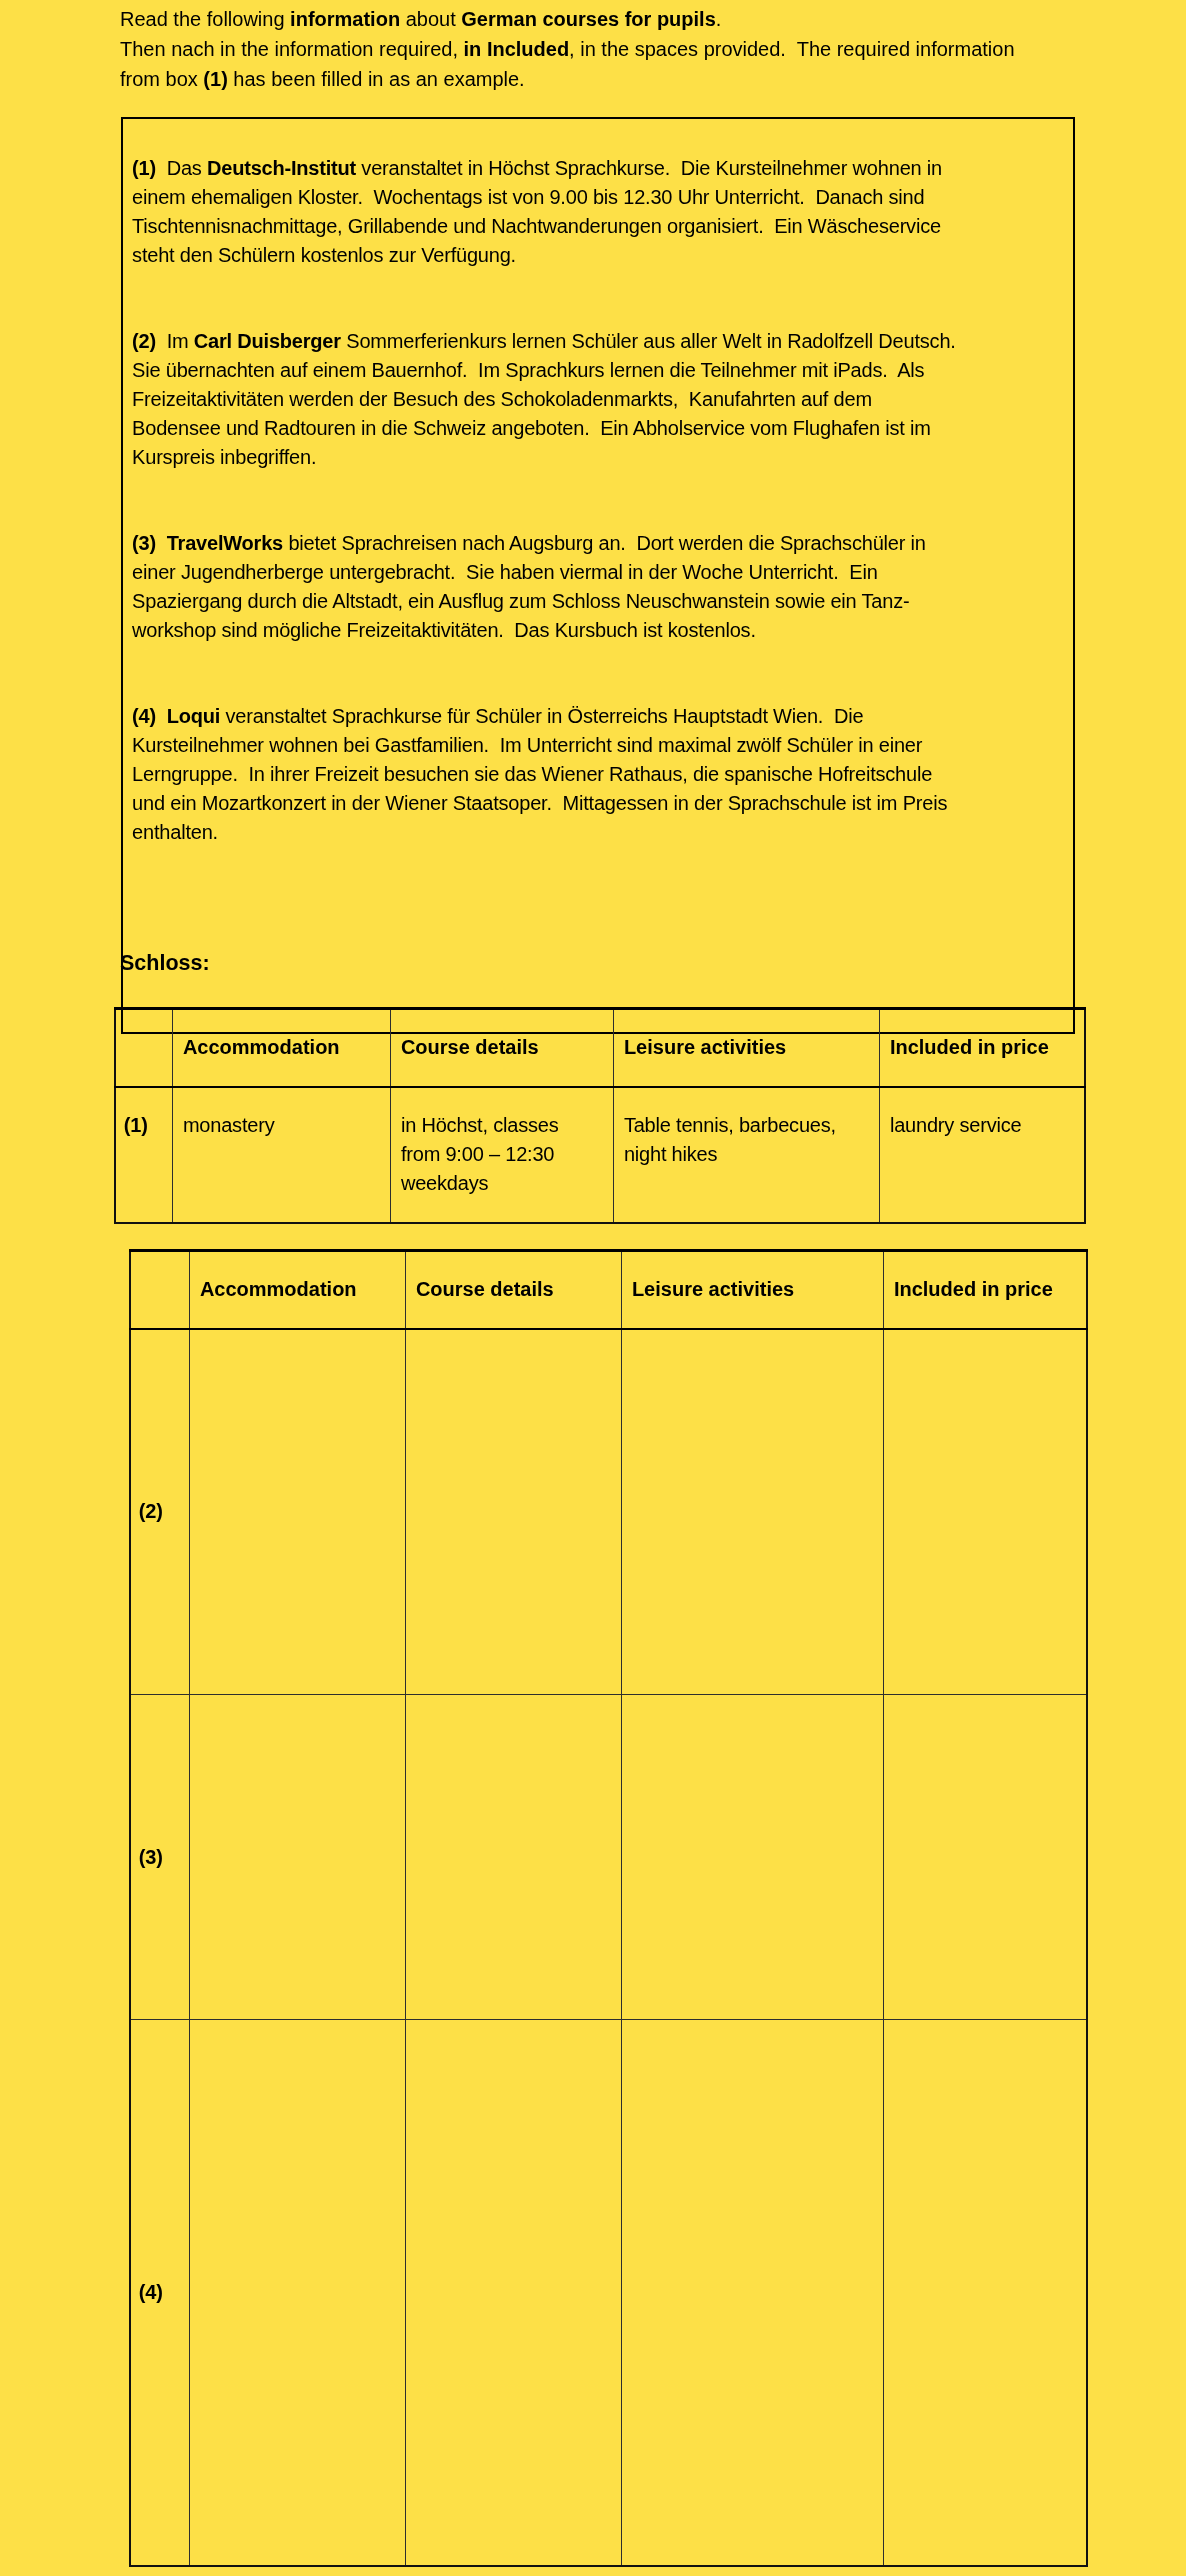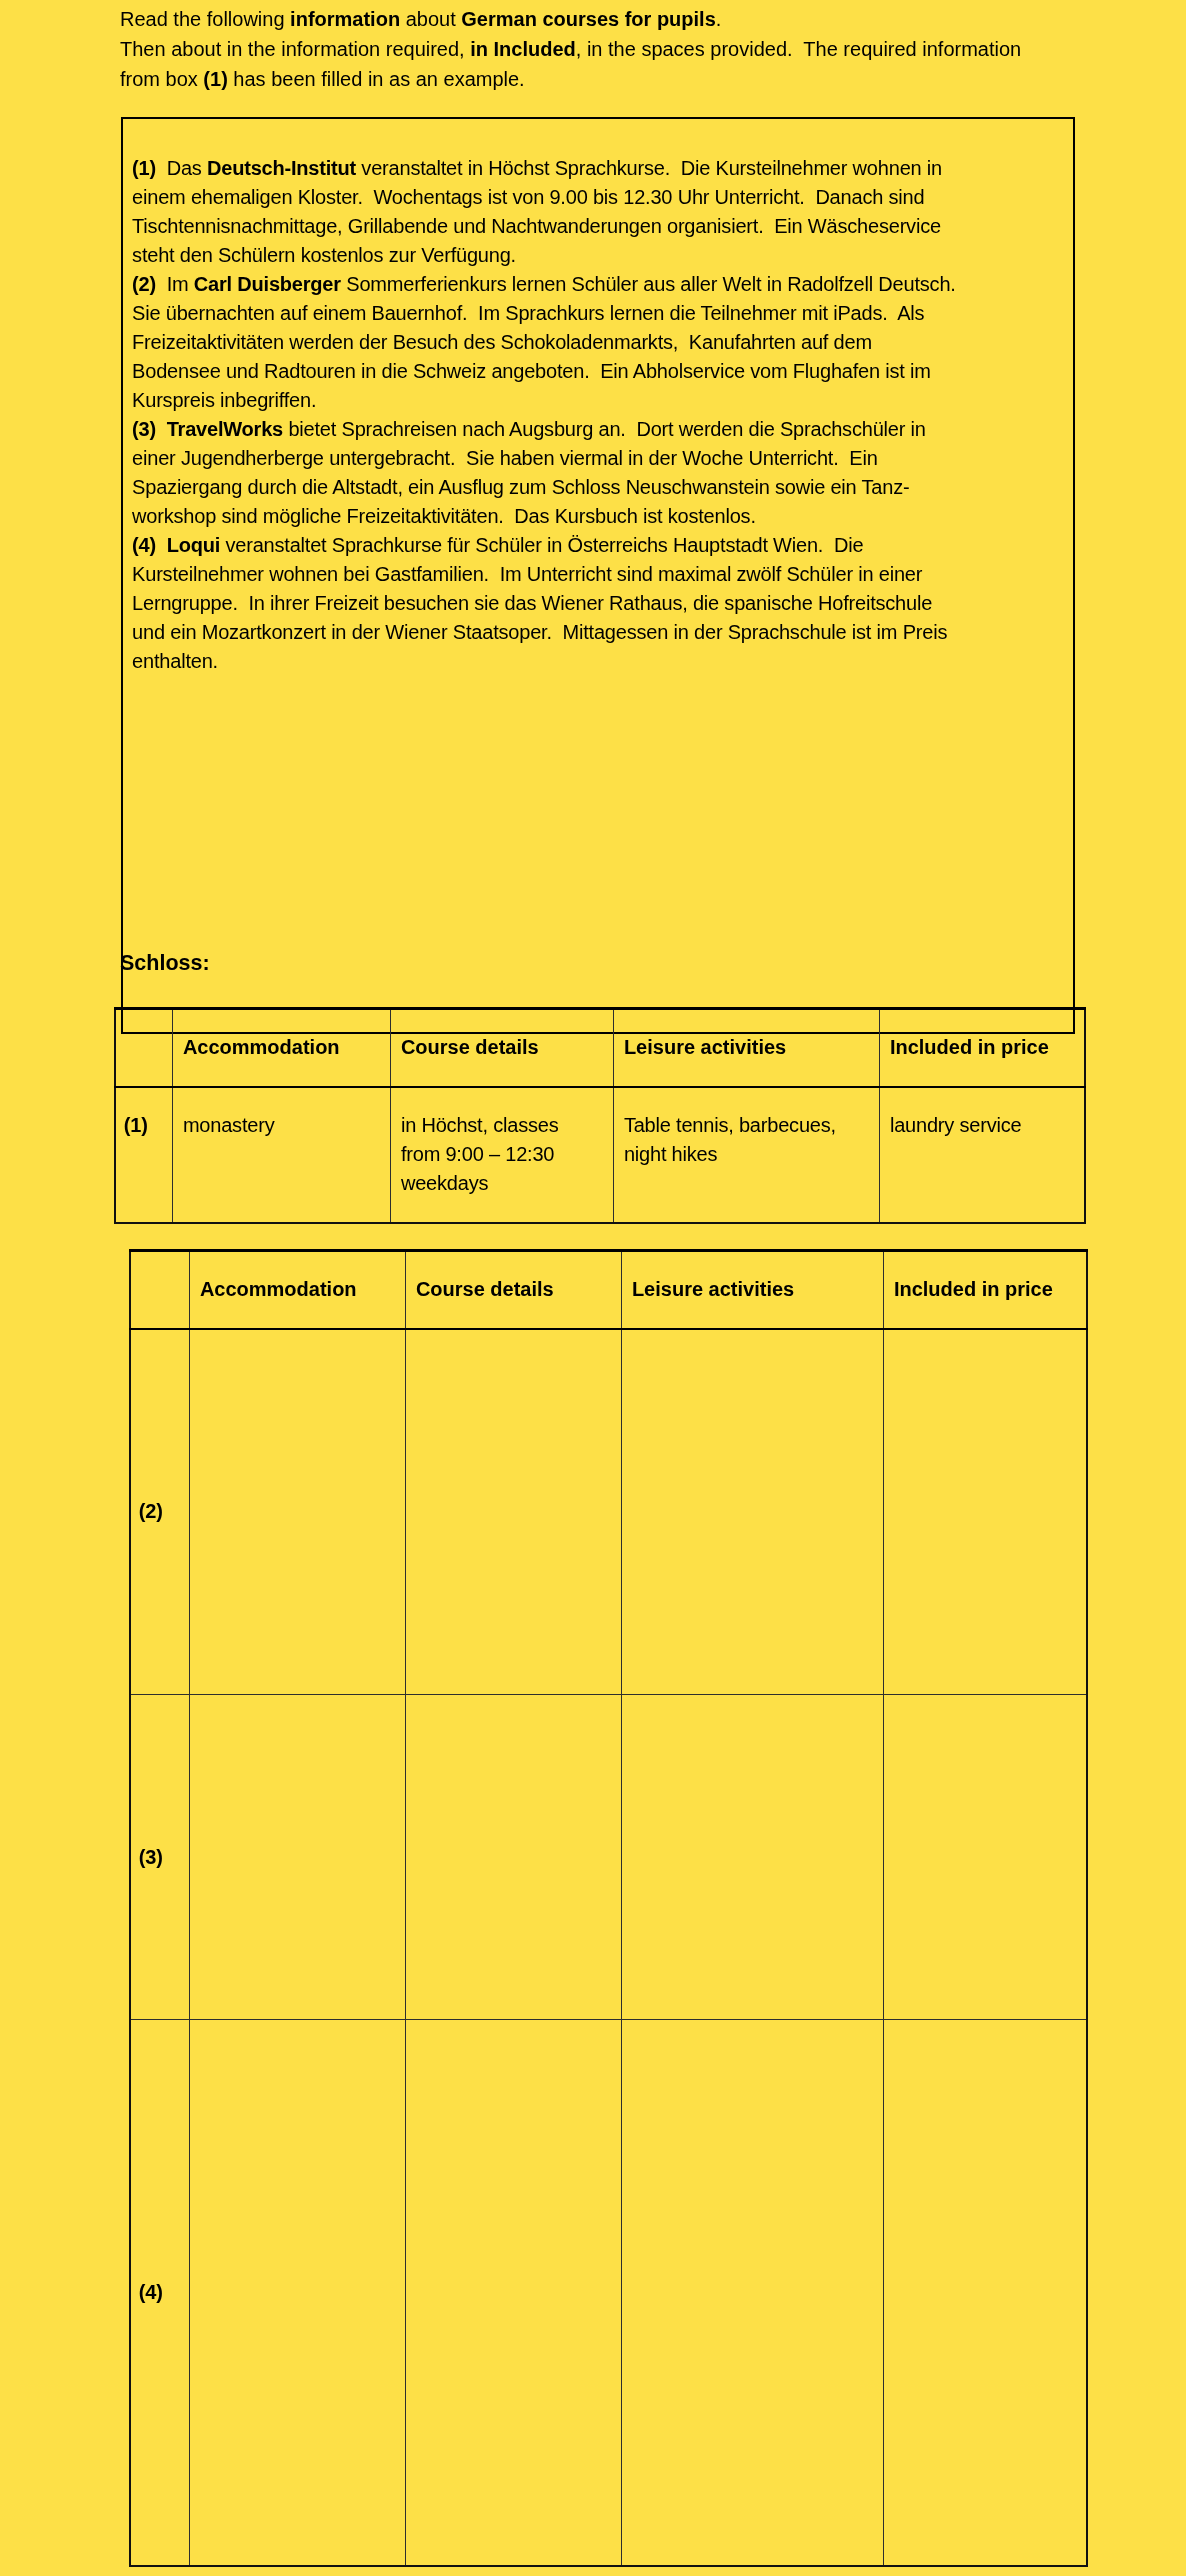--- a/index.html
+++ b/index.html
@@ -8,21 +8,21 @@
     font-family:"Liberation Sans", sans-serif; color:#000;
   }
   .instructions { position:absolute; left:120px; top:3.9px; width:1070px; }
   .iline { font-size:20px; line-height:30px; white-space:pre-wrap; }
   .info-box {
     position:absolute; left:121px; top:117px; width:954px; height:917px;
     box-sizing:border-box; border:2px solid #000; border-top-width:2.6px;
     padding:35px 19.6px 0 9.1px;
   }
   .box-par { font-size:20px; line-height:29px; white-space:pre-wrap; letter-spacing:-0.2px; }
-  .box-par + .box-par { }
+  .box-par + .box-par { margin-top:57px; }
   .example-label { position:absolute; left:120px; top:948px; font-size:21.5px; font-weight:bold; line-height:30px; }
   table.tbl {
     position:absolute; border-collapse:collapse; table-layout:fixed;
     border:2px solid #111; border-top:3.3px solid #000;
   }
   .tbl th, .tbl td { border:1.3px solid #2e2e2e; font-size:20px; overflow:hidden;margin-left:19px; }
   .tbl th {
     border-bottom:2.6px solid #000; font-weight:bold; text-align:left;
     vertical-align:middle; padding:0 5.2px 0 10.4px;
   }
@@ -38,21 +38,21 @@
   .answer-table .r3 { height:325px; }
   .answer-table .r4 { height:546px; }
 </style>
 </head>
 <body>
 
 <div class="page">
 
   <div class="instructions">
     <div class="iline"><span>Read the following </span><b>information</b><span> about </span><b>German courses for pupils</b><span>.</span></div>
-    <div class="iline"><span>Then about in the information required, </span><b>in Included</b><span>, in the spaces provided.  The required information</span></div>
+    <div class="iline"><span>Then nach in the information required, </span><b>in Included</b><span>, in the spaces provided.  The required information</span></div>
     <div class="iline"><span>from box </span><b>(1)</b><span> has been filled in as an example.</span></div>
   </div>
 
   <div class="info-box">
     <div class="box-par"><div><b>(1)</b><span>  Das </span><b>Deutsch-Institut</b><span> veranstaltet in Höchst Sprachkurse.  Die Kursteilnehmer wohnen in</span></div><div><span>einem ehemaligen Kloster.  Wochentags ist von 9.00 bis 12.30 Uhr Unterricht.  Danach sind</span></div><div><span>Tischtennisnachmittage, Grillabende und Nachtwanderungen organisiert.  Ein Wäscheservice</span></div><div><span>steht den Schülern kostenlos zur Verfügung.</span></div></div>
     <div class="box-par"><div><b>(2)</b><span>  Im </span><b>Carl Duisberger</b><span> Sommerferienkurs lernen Schüler aus aller Welt in Radolfzell Deutsch.</span></div><div><span>Sie übernachten auf einem Bauernhof.  Im Sprachkurs lernen die Teilnehmer mit iPads.  Als</span></div><div><span>Freizeitaktivitäten werden der Besuch des Schokoladenmarkts,  Kanufahrten auf dem</span></div><div><span>Bodensee und Radtouren in die Schweiz angeboten.  Ein Abholservice vom Flughafen ist im</span></div><div><span>Kurspreis inbegriffen.</span></div></div>
     <div class="box-par"><div><b>(3)</b><span>  </span><b>TravelWorks</b><span> bietet Sprachreisen nach Augsburg an.  Dort werden die Sprachschüler in</span></div><div><span>einer Jugendherberge untergebracht.  Sie haben viermal in der Woche Unterricht.  Ein</span></div><div><span>Spaziergang durch die Altstadt, ein Ausflug zum Schloss Neuschwanstein sowie ein Tanz-</span></div><div><span>workshop sind mögliche Freizeitaktivitäten.  Das Kursbuch ist kostenlos.</span></div></div>
     <div class="box-par"><div><b>(4)</b><span>  </span><b>Loqui</b><span> veranstaltet Sprachkurse für Schüler in Österreichs Hauptstadt Wien.  Die</span></div><div><span>Kursteilnehmer wohnen bei Gastfamilien.  Im Unterricht sind maximal zwölf Schüler in einer</span></div><div><span>Lerngruppe.  In ihrer Freizeit besuchen sie das Wiener Rathaus, die spanische Hofreitschule</span></div><div><span>und ein Mozartkonzert in der Wiener Staatsoper.  Mittagessen in der Sprachschule ist im Preis</span></div><div><span>enthalten.</span></div></div>
   </div>
 

